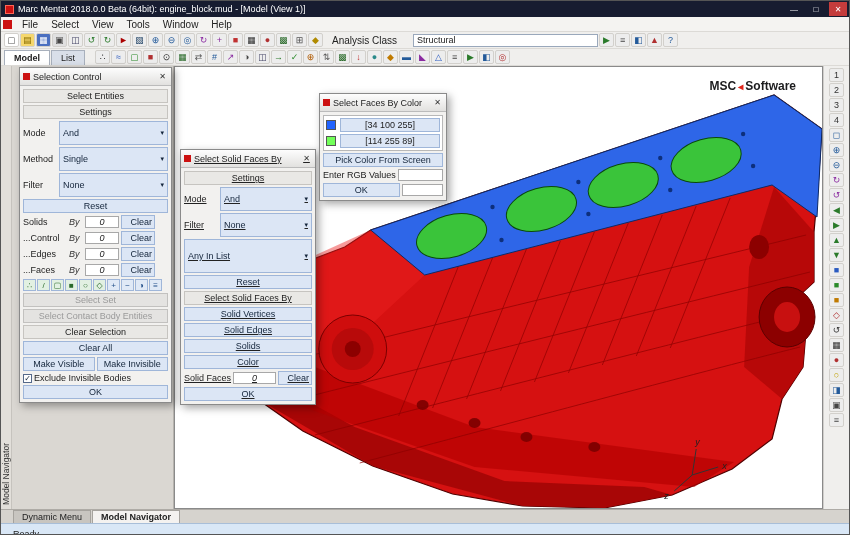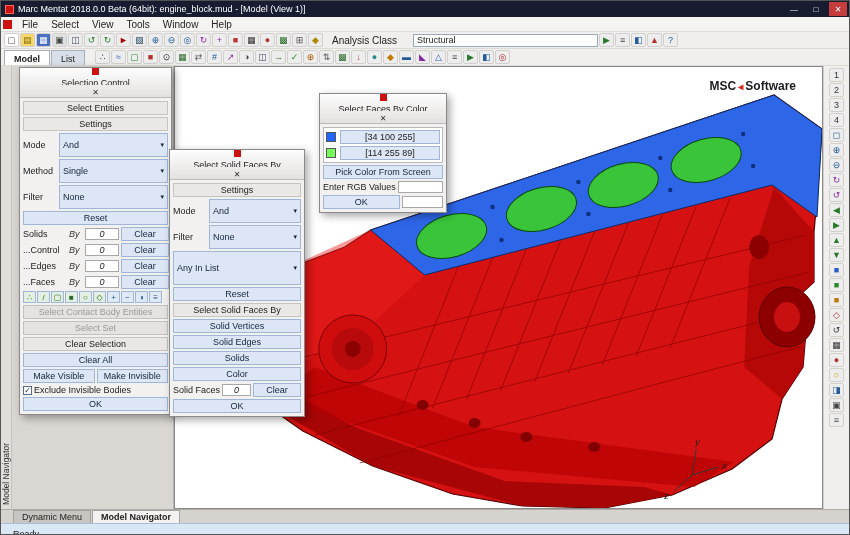--- a/index.html
+++ b/index.html
@@ -24,21 +24,21 @@
 
   
   .toolbar { height:17px; background:#f0efed; display:flex; align-items:center; gap:1px;
              padding:0 3px; border-bottom:1px solid #dcdad6; }
   .tbi { width:15px; height:14px; display:flex; align-items:center; justify-content:center;
          font-size:9px; line-height:1; background:#ededed; border:1px solid #d2d0cc;
          border-radius:2px; flex:none; }
   .ac-label { margin:0 15px 0 8px; white-space:nowrap; }
   .ac-value { width:185px; height:13px; background:#fff; border:1px solid #9aa8bb; font-size:9px;
               padding:0 3px; display:flex; align-items:center; }
-  .doc-tabs { display:flex; align-items:flex-end; height:100%; margin-right:8px; }
+  .doc-tabs { display:flex; align-items:center; height:100%; margin-right:8px; }
   .doc-tab { padding:1px 9px 0 9px; height:15px; font-size:9px; background:#d9dfe9;
              border:1px solid #a8b0bc; border-bottom:none; margin-right:1px; display:flex; align-items:center;}
   .doc-tab.active { background:#ffffff; font-weight:bold; }
 
   
   .main { display:flex; height:443px; }
   .left-strip { width:11px; background:#e2dfda; border-right:1px solid #c6c3be; position:relative; flex:none;}
   .vtext { position:absolute; bottom:4px; left:0px; width:11px; writing-mode:vertical-rl;
            transform:rotate(180deg); font-size:8.5px; color:#333; white-space:nowrap; }
   .left-dock { width:162px; background:#dad7d2; border-right:1px solid #b6b3ae; flex:none; }
@@ -56,41 +56,41 @@
                  gap:1px; padding-left:12px; border-top:1px solid #aeaba6; }
   .btab { padding:0 8px; height:13px; font-size:9px; background:#c8c5c0; border:1px solid #a6a39e;
           border-bottom:none; display:flex; align-items:center; }
   .btab.active { background:#f4f2f0; font-weight:bold; }
   .statusbar { height:21px; background:#d9e7f6; border-top:1px solid #a8bed8; display:flex;
                align-items:center; padding-left:12px; font-size:9px; }
 
   
   .dialog { position:absolute; background:#f2f1ef; border:1px solid #8a8a8a;
             box-shadow:3px 3px 8px rgba(0,0,0,.35); font-size:9px; z-index:10; }
-  .dlg-title { height:30px; background:linear-gradient(#fdfdfd,#e2e1df); display:flex;
-               align-items:center; gap:3px; padding:0 3px; border-bottom:1px solid #bbb;flex-direction:column; }
+  .dlg-title { height:18px; background:linear-gradient(#fdfdfd,#e2e1df); display:flex;
+               align-items:center; gap:3px; padding:0 3px; border-bottom:1px solid #bbb; }
   .dlg-icon { width:7px; height:7px; background:#cc1111; flex:none; }
   .dlg-title-text { flex:1; white-space:nowrap; overflow:hidden; }
   .dlg-close { width:11px; text-align:center; font-size:8px; color:#333; }
   .dlg-body { padding:3px; display:flex; flex-direction:column; gap:2px; }
   .hdr { text-align:center; background:#e9e8e5; border:1px solid #c6c4c0; padding:1px 16px; color:#222; }
   .btn { text-align:center; background:#dce6f5; border:1px solid #9fb6d9; padding:1px 2px; color:#13243a; }
   .btn.disabled { background:#e4e3e1; border-color:#c2c1bf; color:#9a9a9a; }
   .row { display:flex; align-items:center; gap:2px; }
   .row .grow { flex:1; }
   .lbl { width:34px; flex:none; }
   .lbl2 { width:44px; flex:none; }
   .bytxt { width:14px; flex:none; font-style:italic; color:#333; }
   .combo { flex:1; background:#dce6f5; border:1px solid #9fb6d9; display:flex; align-items:center;
            padding:11px 3px; height:12px; color:#13243a; }
   .combo .arrow { margin-left:auto; font-size:7px; }
   .field { background:#fff; border:1px solid #a8a8a8; height:12px; display:flex; align-items:center;
            justify-content:center; font-style:italic; padding:0 2px; }
   .field.num { width:34px; flex:none; }
-  .clear-btn { width:48px; flex:none; }
+  .clear-btn { width:34px; flex:none;text-align:right; }
   .mini-icons { display:flex; gap:1px; }
   .mini { width:13px; height:12px; border:1px solid #9fb6d9; display:flex; align-items:center;
           justify-content:center; font-size:8px; background:#e6eef8; }
   .chk { width:9px; height:9px; background:#fff; border:1px solid #55698a; display:flex;
          align-items:center; justify-content:center; font-size:8px; color:#13243a; flex:none; }
   .color-list { background:#fff; border:1px solid #b8b8b8; padding:2px; display:flex;
                 flex-direction:column; gap:2px; }
   .color-row { display:flex; gap:4px; align-items:center; }
   .swatch { width:10px; height:10px; border:1px solid #555; flex:none; }
   .color-label { flex:1; text-align:center; background:#dce6f5; border:1px solid #9fb6d9; padding:1px 0; }
@@ -310,37 +310,37 @@
           <span class="mini" style="background: rgb(226, 240, 226); color: rgb(42, 106, 42);">▢</span>
           <span class="mini" style="background: rgb(226, 240, 226); color: rgb(42, 106, 42);">■</span>
           <span class="mini" style="background: rgb(226, 240, 226); color: rgb(42, 106, 42);">○</span>
           <span class="mini" style="background: rgb(226, 240, 226); color: rgb(42, 106, 42);">◇</span>
           <span class="mini" style="background: rgb(224, 233, 246); color: rgb(36, 80, 138);">+</span>
           <span class="mini" style="background: rgb(224, 233, 246); color: rgb(36, 80, 138);">−</span>
           <span class="mini" style="background: rgb(224, 233, 246); color: rgb(36, 80, 138);">◑</span>
           <span class="mini" style="background: rgb(224, 233, 246); color: rgb(36, 80, 138);">≡</span>
         </div>
 
+      <div class="btn disabled">Select Set</div>
       <div class="btn disabled">Select Contact Body Entities</div>
-      <div class="btn disabled">Select Set</div>
       <div class="hdr">Clear Selection</div>
       <div class="btn">Clear All</div>
       <div class="row">
         <span class="btn grow">Make Visible</span>
         <span class="btn grow">Make Invisible</span>
       </div>
       <div class="row">
         <span class="chk">✓</span>
         <span>Exclude Invisible Bodies</span>
       </div>
       <div class="btn">OK</div>
     </div>
   </div>
 
-  <div class="dialog" style="left:168px; top:148px; width:136px;">
+  <div class="dialog" style="left:179px; top:148px; width:136px;text-decoration:underline;">
     <div class="dlg-title">
       <span class="dlg-icon"></span>
       <span class="dlg-title-text">Select Solid Faces By</span>
       <span class="dlg-close">✕</span>
     </div>
     <div class="dlg-body">
       <div class="hdr">Settings</div>
       <div class="row">
         <span class="lbl">Mode</span>
         <span class="combo">

